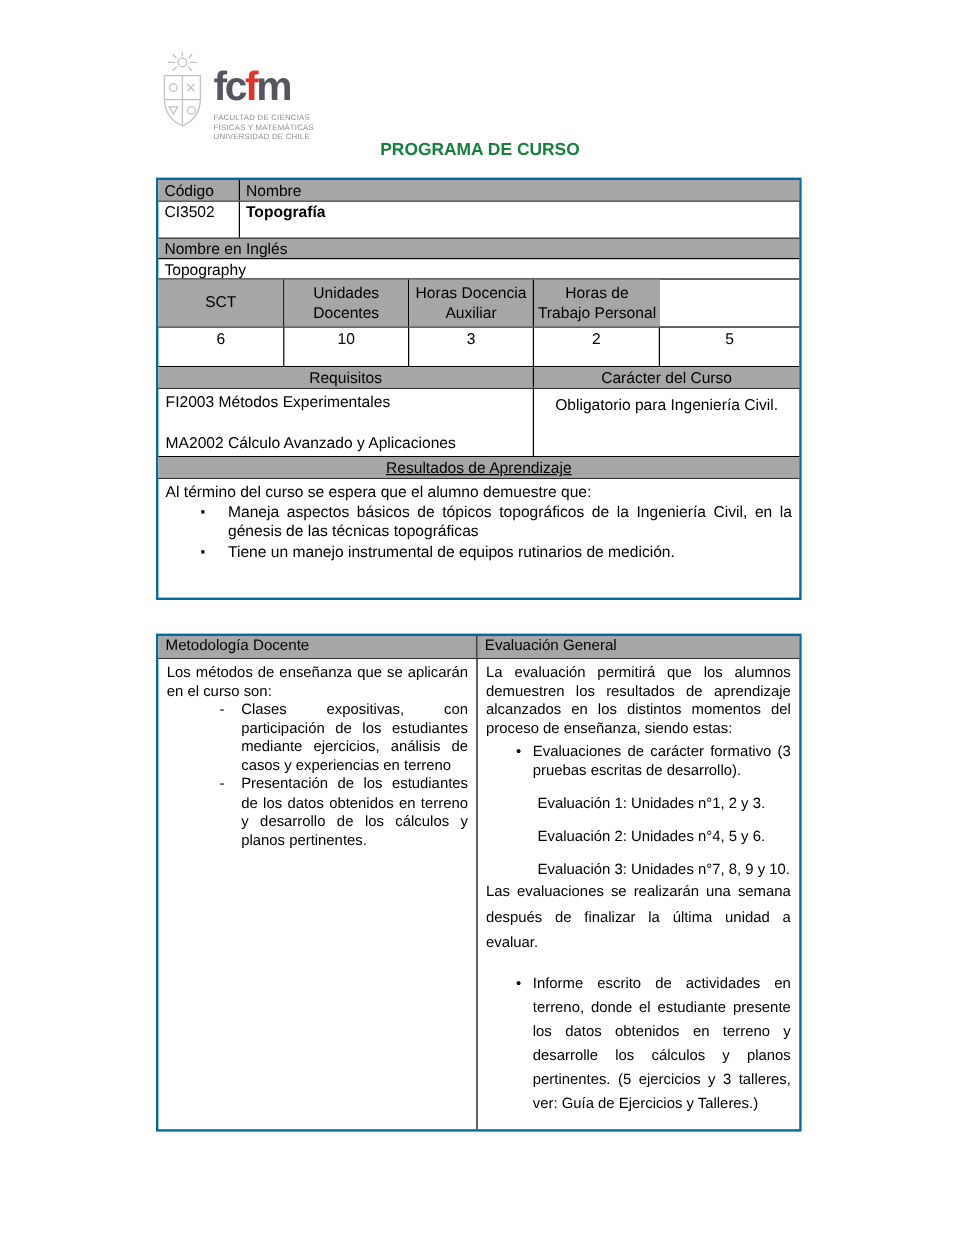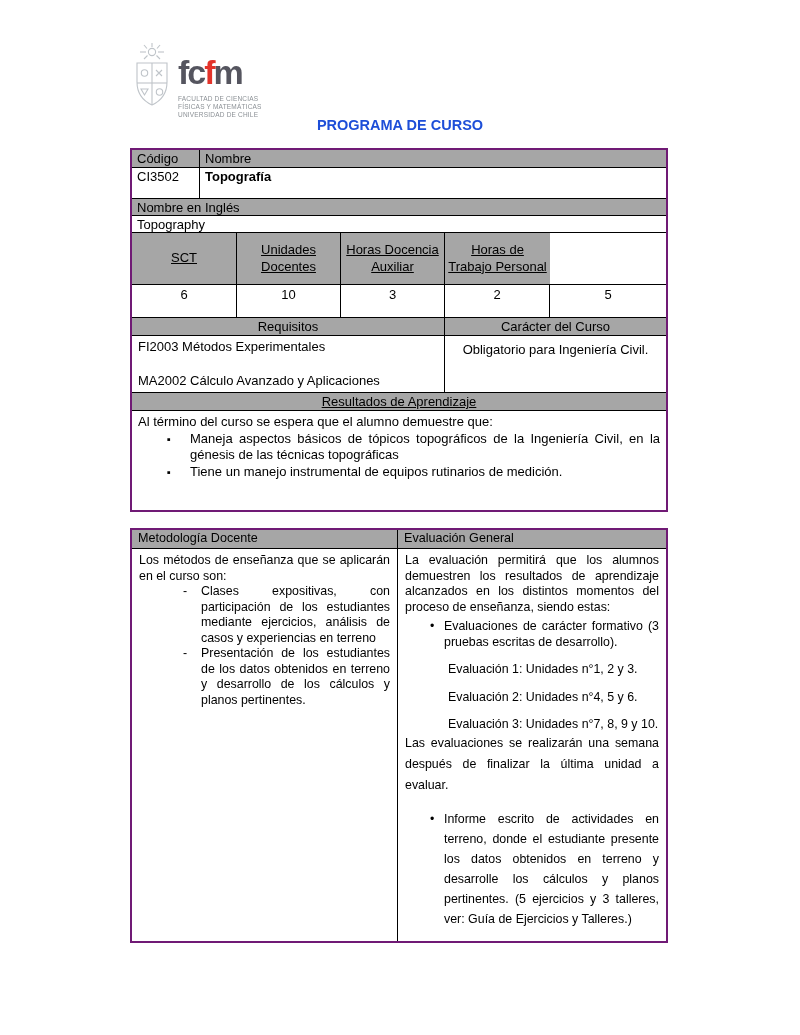--- a/index.html
+++ b/index.html
@@ -28,41 +28,41 @@
   .logo-caption {
     margin-top:6px;
     font-size:6.5px; line-height:1.25; color:#8b9095;
     letter-spacing:0.2px; white-space:nowrap;
   }
 
   
   .doc-title {
     position:absolute; left:0; right:0; top:117px;
     text-align:center;
-    font-size:14.5px; font-weight:bold; color:#1d4ed8;
-  }
-
-  
-  .tbl { position:absolute; left:130px; width:538px; border:2px solid #701a75; background:#fff; }
+    font-size:14.5px; font-weight:bold; color:#15803d;
+  }
+
+  
+  .tbl { position:absolute; left:130px; width:538px; border:2px solid #0369a1; background:#fff; }
   .row { display:grid; border-bottom:1px solid #000; }
   .row:last-child { border-bottom:none; }
   .cell { border-right:1px solid #000; padding:1px 5px; overflow:hidden; }
   .cell:last-child { border-right:none; }
   .hdr { background:#a6a6a6; }
   .center { text-align:center; }
   .bold { font-weight:bold; }
   .just { text-align:justify; }
 
   
   .t1 { top:148px; font-size:13px; }
   .t1 .row-code  { grid-template-columns:68px 1fr; height:18px; }
   .t1 .row-codev { grid-template-columns:68px 1fr; height:31px; }
   .t1 .row-eng   { grid-template-columns:1fr; height:17px; }
   .t1 .row-engv  { grid-template-columns:1fr; height:17px; }
-  .t1 .row-sct   { grid-template-columns:105px 104px 104px 105px 1fr; height:52px;text-decoration:underline; }
+  .t1 .row-sct   { grid-template-columns:105px 104px 104px 105px 1fr; height:40px; }
   .t1 .row-sct .cell { display:flex; align-items:center; justify-content:center; text-align:center; line-height:1.25; padding:1px 3px; }
   .t1 .row-sctv  { grid-template-columns:105px 104px 104px 105px 1fr; height:33px; }
   .t1 .row-sctv .cell { text-align:center; padding-top:2px; }
   .t1 .row-req   { grid-template-columns:313px 1fr; height:18px; }
   .t1 .row-reqv  { grid-template-columns:313px 1fr; height:57px; }
   .t1 .row-reqv .req-cell { padding:3px 6px; }
   .t1 .row-reqv .car-cell { text-align:center; padding-top:3px; line-height:1.65; }
   .t1 .req-line2 { margin-top:19px; }
   .t1 .row-res   { grid-template-columns:1fr; height:18px;text-decoration:underline; }
   .t1 .row-resv  { grid-template-columns:1fr; height:99px; }

